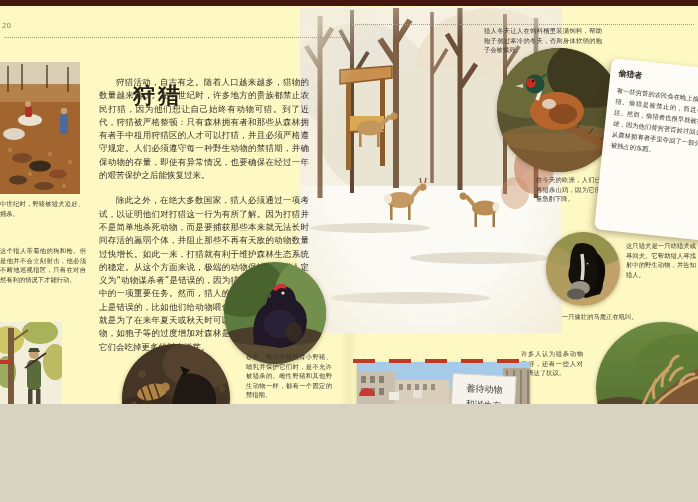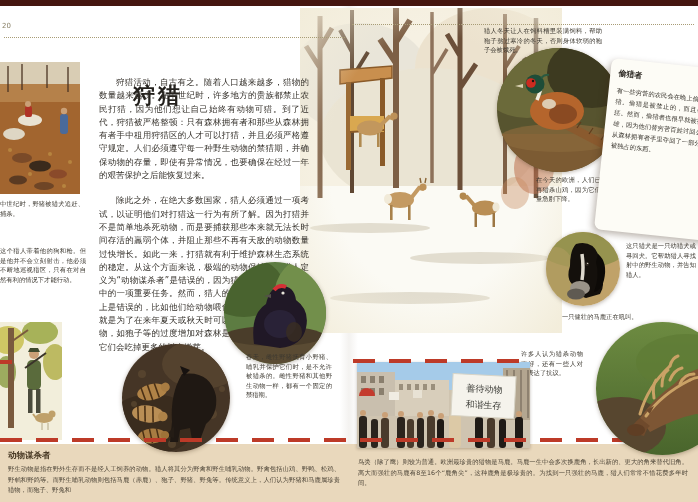--- a/index.html
+++ b/index.html
@@ -1,18 +1,18 @@
 <!DOCTYPE html>
 <html><head>
 <meta charset="utf-8">
 <style>
   html,body{margin:0;padding:0;}
   body{width:698px;height:502px;overflow:hidden;background:#d8d2c0;
        font-family:"DejaVu Sans","Liberation Sans",sans-serif;}
-  .spread{position:relative;width:698px;height:502px;background:#ffffff;overflow:hidden;}
+  .spread{position:relative;width:698px;height:404px;background:#fef9c3;overflow:hidden;}
   .top-bar{position:absolute;left:0;top:0;width:698px;height:6px;background:#451610;z-index:7;}
   .gutter{position:absolute;left:340px;top:0;width:18px;height:502px;z-index:1;
           background:linear-gradient(90deg,rgba(0,0,0,0) 0%,rgba(90,70,40,.07) 50%,rgba(0,0,0,0) 100%);}
   .pgnum{position:absolute;left:2px;top:22px;font-size:7px;color:#8a8268;z-index:3;}
   .hrule{position:absolute;height:0;border-top:1px dotted #a89c76;z-index:2;}
   .hrule.left{left:4px;top:37px;width:341px;}
   .hrule.right{left:352px;top:24px;width:342px;}
   .title{position:absolute;left:133px;top:38px;font-size:22px;font-weight:bold;color:#23201c;
          letter-spacing:3px;z-index:3;margin-top:43px;}
   .bodycol{position:absolute;left:87px;top:64px;width:234px;font-size:8.5px;line-height:13.3px;

